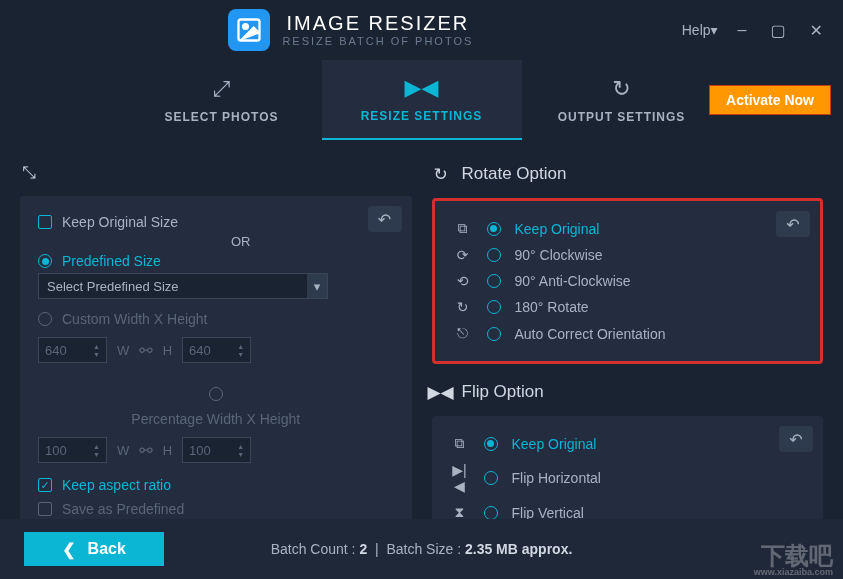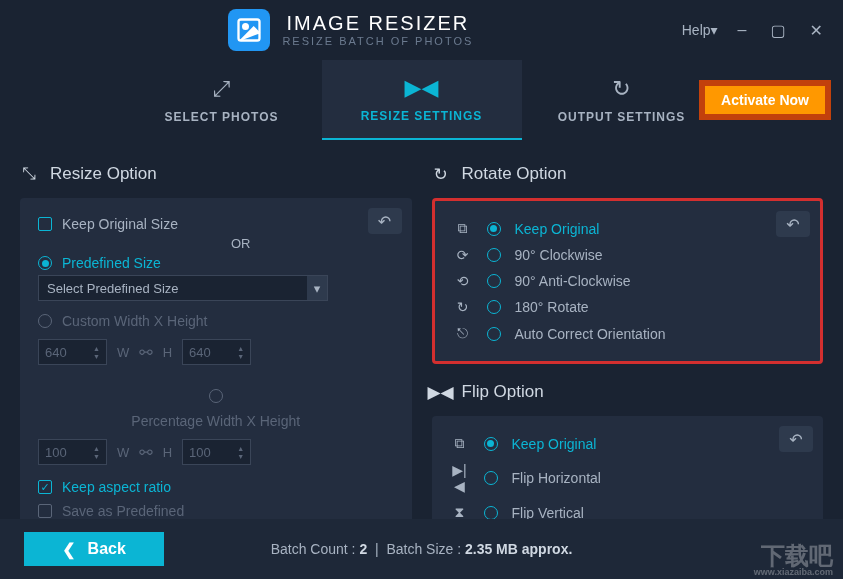--- a/index.html
+++ b/index.html
@@ -17,21 +17,21 @@
 .help-link { color: #a8b3c2; font-size: 14px; display: flex; align-items: center; cursor: pointer; }
 .win-controls { display: flex; gap: 24px; color: #a8b3c2; }
 .win-btn { cursor: pointer; font-size: 16px; }
 
 
 .tabs { height: 80px; display: flex; align-items: stretch; justify-content: center; gap: 0; background: #1a2332; position: relative; }
 .tab { width: 200px; display: flex; flex-direction: column; align-items: center; justify-content: center; gap: 8px; cursor: pointer; color: #a8b3c2; }
 .tab.active { background: #232d3f; color: #0bb5d4; border-bottom: 2px solid #0bb5d4; }
 .tab-icon { font-size: 22px; }
 .tab-label { font-size: 12px; font-weight: 700; letter-spacing: 1px; }
-.activate-btn { position: absolute; right: 12px; top: 50%; transform: translateY(-50%); background: #ff9800; color: #fff; border: 6px solid #c2410c; padding: 6px 16px; font-size: 14px; font-weight: 600; cursor: pointer; }
+.activate-btn { position: absolute; right: 12px; top: 50%; transform: translateY(-50%); background: #ff9800; color: #fff; border: 1px solid #c2410c; padding: 6px 16px; font-size: 14px; font-weight: 600; cursor: pointer; }
 
 
 .content { display: flex; padding: 20px; gap: 20px; height: 380px; }
 .col { flex: 1; display: flex; flex-direction: column; gap: 10px; }
 .section-header { display: flex; align-items: center; gap: 12px; color: #d0d8e2; font-size: 17px; padding: 4px 0; }
 .section-icon { width: 18px; height: 18px; display: inline-flex; align-items: center; justify-content: center; }
 
 .panel { background: #232d3f; border-radius: 4px; padding: 14px 18px; position: relative; }
 .panel.highlighted { border: 3px solid #d32f2f; }
 
@@ -116,21 +116,20 @@
     <span class="tab-label">OUTPUT SETTINGS</span>
   </div>
   <button class="activate-btn">Activate Now</button>
 </div>
 
 <div class="content">
 
   <div class="col">
     <div class="section-header">
       <span class="section-icon">⤡</span>
-      <span>Resize Option</span>
     </div>
     <div class="panel">
       <div class="reset-btn">
         <span>↶</span>
       </div>
 
       <div class="row">
         <span class="checkbox"></span>
         <span>Keep Original Size</span>
       </div>

